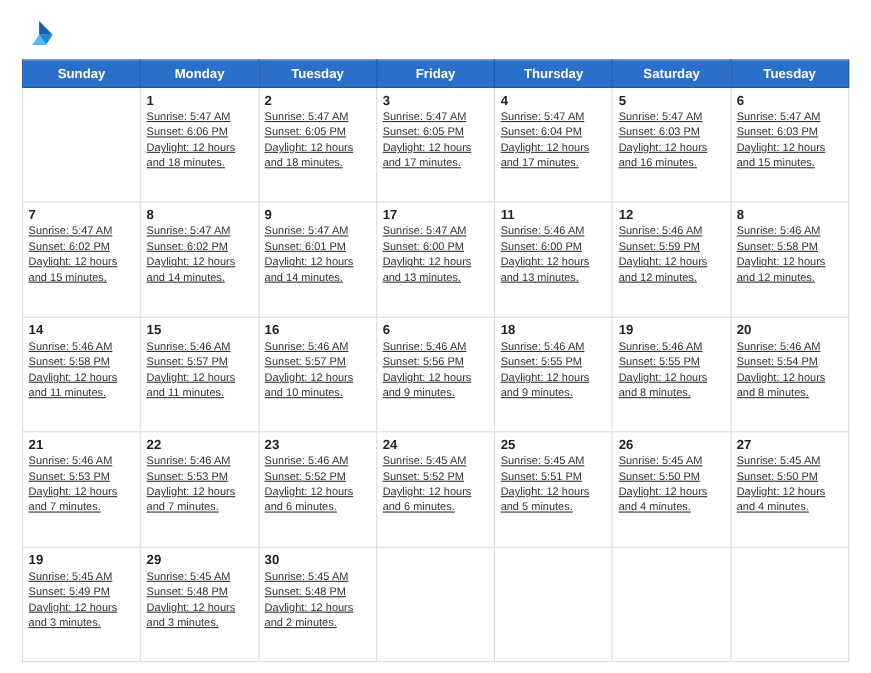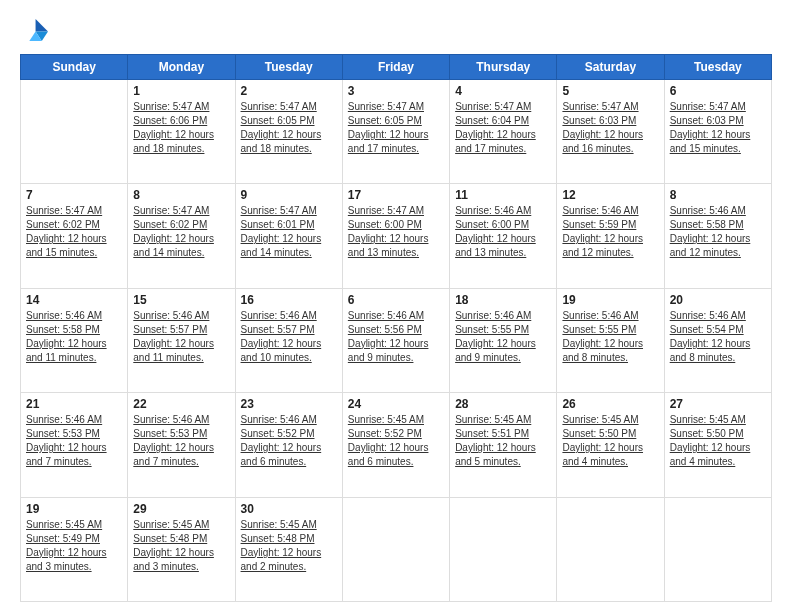--- a/index.html
+++ b/index.html
@@ -303,21 +303,21 @@
 and 6 minutes.</div>
           </td>
           <td>
             <span class="day-number">24</span>
             <div class="day-info" style="white-space: pre-wrap;">Sunrise: 5:45 AM
 Sunset: 5:52 PM
 Daylight: 12 hours
 and 6 minutes.</div>
           </td>
           <td>
-            <span class="day-number">28</span>
+            <span class="day-number">25</span>
             <div class="day-info" style="white-space: pre-wrap;">Sunrise: 5:45 AM
 Sunset: 5:51 PM
 Daylight: 12 hours
 and 5 minutes.</div>
           </td>
           <td>
             <span class="day-number">26</span>
             <div class="day-info" style="white-space: pre-wrap;">Sunrise: 5:45 AM
 Sunset: 5:50 PM
 Daylight: 12 hours

